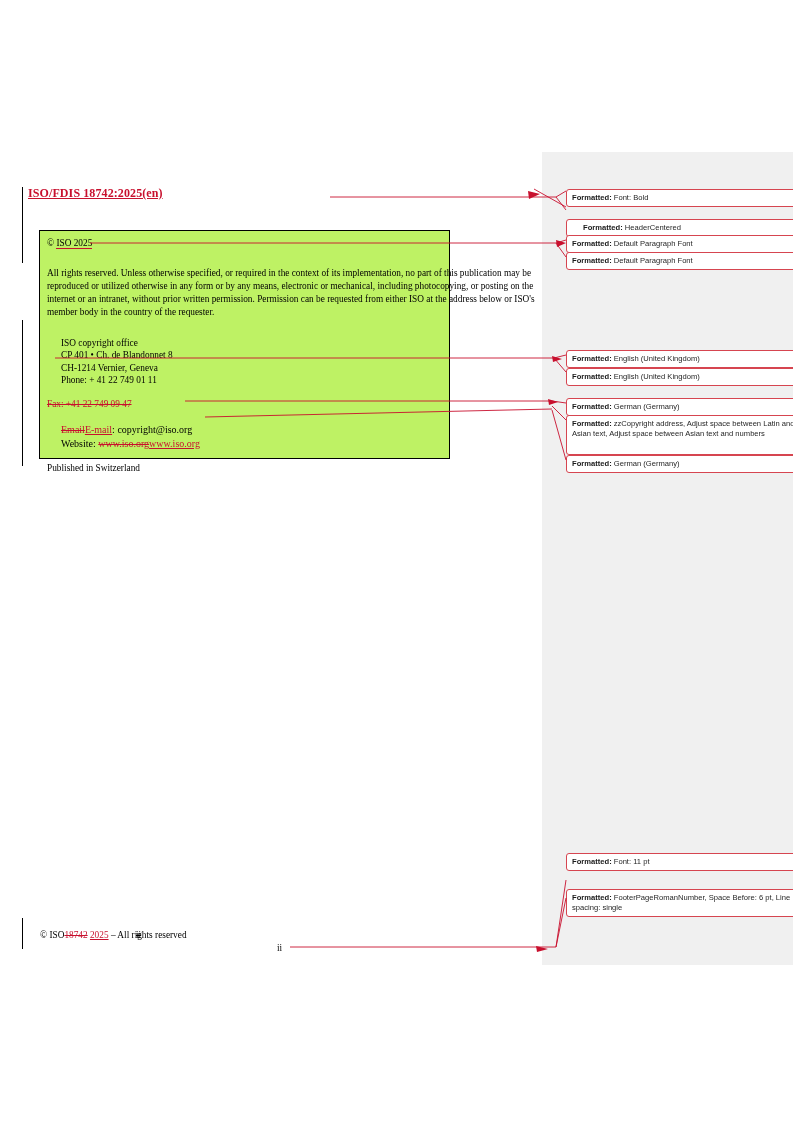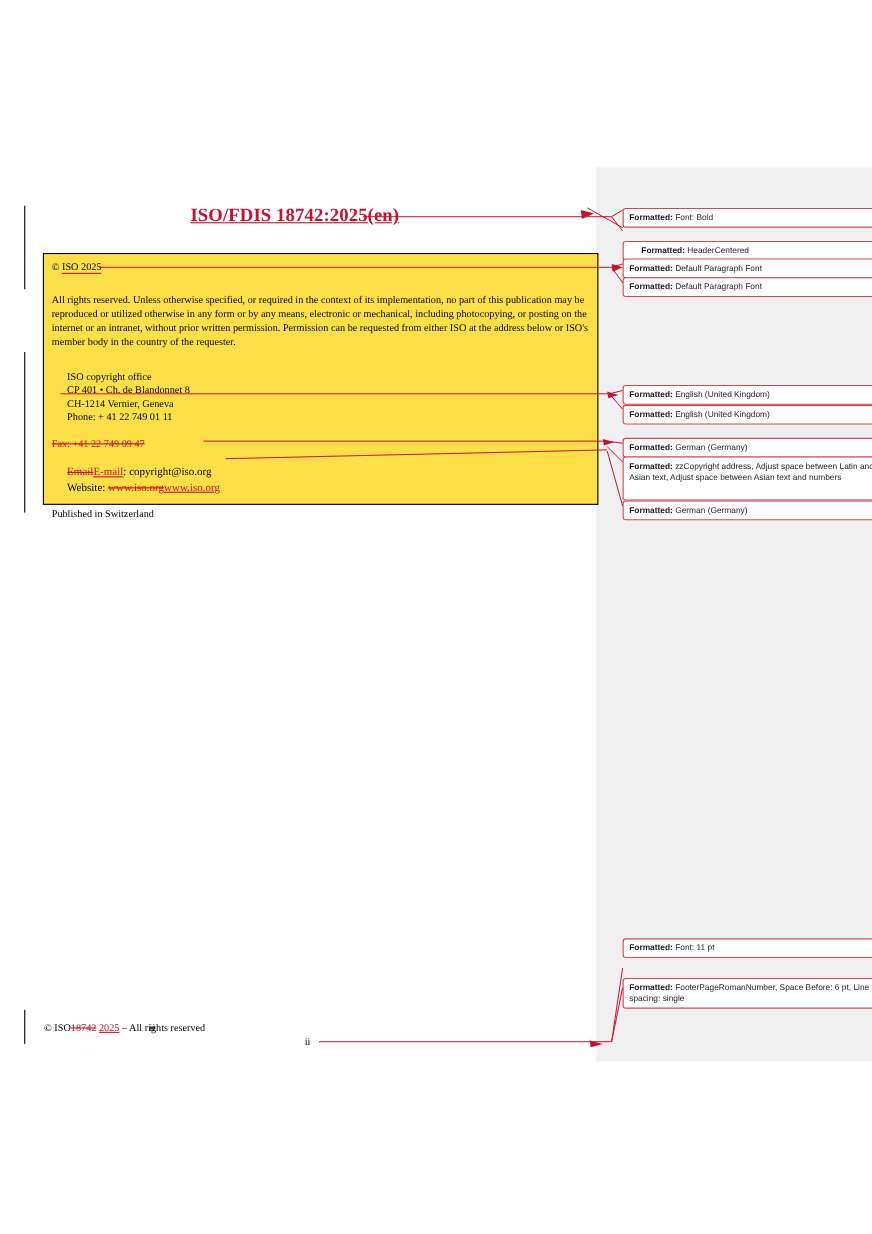--- a/index.html
+++ b/index.html
@@ -34,45 +34,45 @@
     width: 0;
     border-left: 1.3px solid #000000;
   }
   .cb1 { left: 22px; top: 187px; height: 76px; }
   .cb2 { left: 22px; top: 320px; height: 146px; }
   .cb3 { left: 22px; top: 918px; height: 31px; }
 
   
   .doc-header {
     position: absolute;
-    left: 38px;
+    left: 28px;
     top: 186px;
     width: 460px;
-    text-align: center;
-    font-family: "Liberation Serif", serif;
-    font-size: 17px;
+    text-align: left;
+    font-family: "Liberation Serif", serif;
+    font-size: 12px;
     font-weight: bold;
     color: #c8102e;
     letter-spacing: 0.1px;
   }
   .doc-header .ins {
     color: #c8102e;
     text-decoration: underline;
   }
 
   
   .copy-box {
     position: absolute;
     left: 39px;
     top: 230px;
-    width: 505px;
+    width: 411px;
     height: 229px;
     border: 1.1px solid #000000;
     box-sizing: border-box;
-    background: #fde047;
+    background: #bef264;
   }
   .copy-inner {
     position: relative;
     padding: 7px 9px 0 7px;
     font-family: "Liberation Serif", serif;
     font-size: 9.3px;
     color: #000000;
     line-height: 1.28;
   }
   .iso-year {

